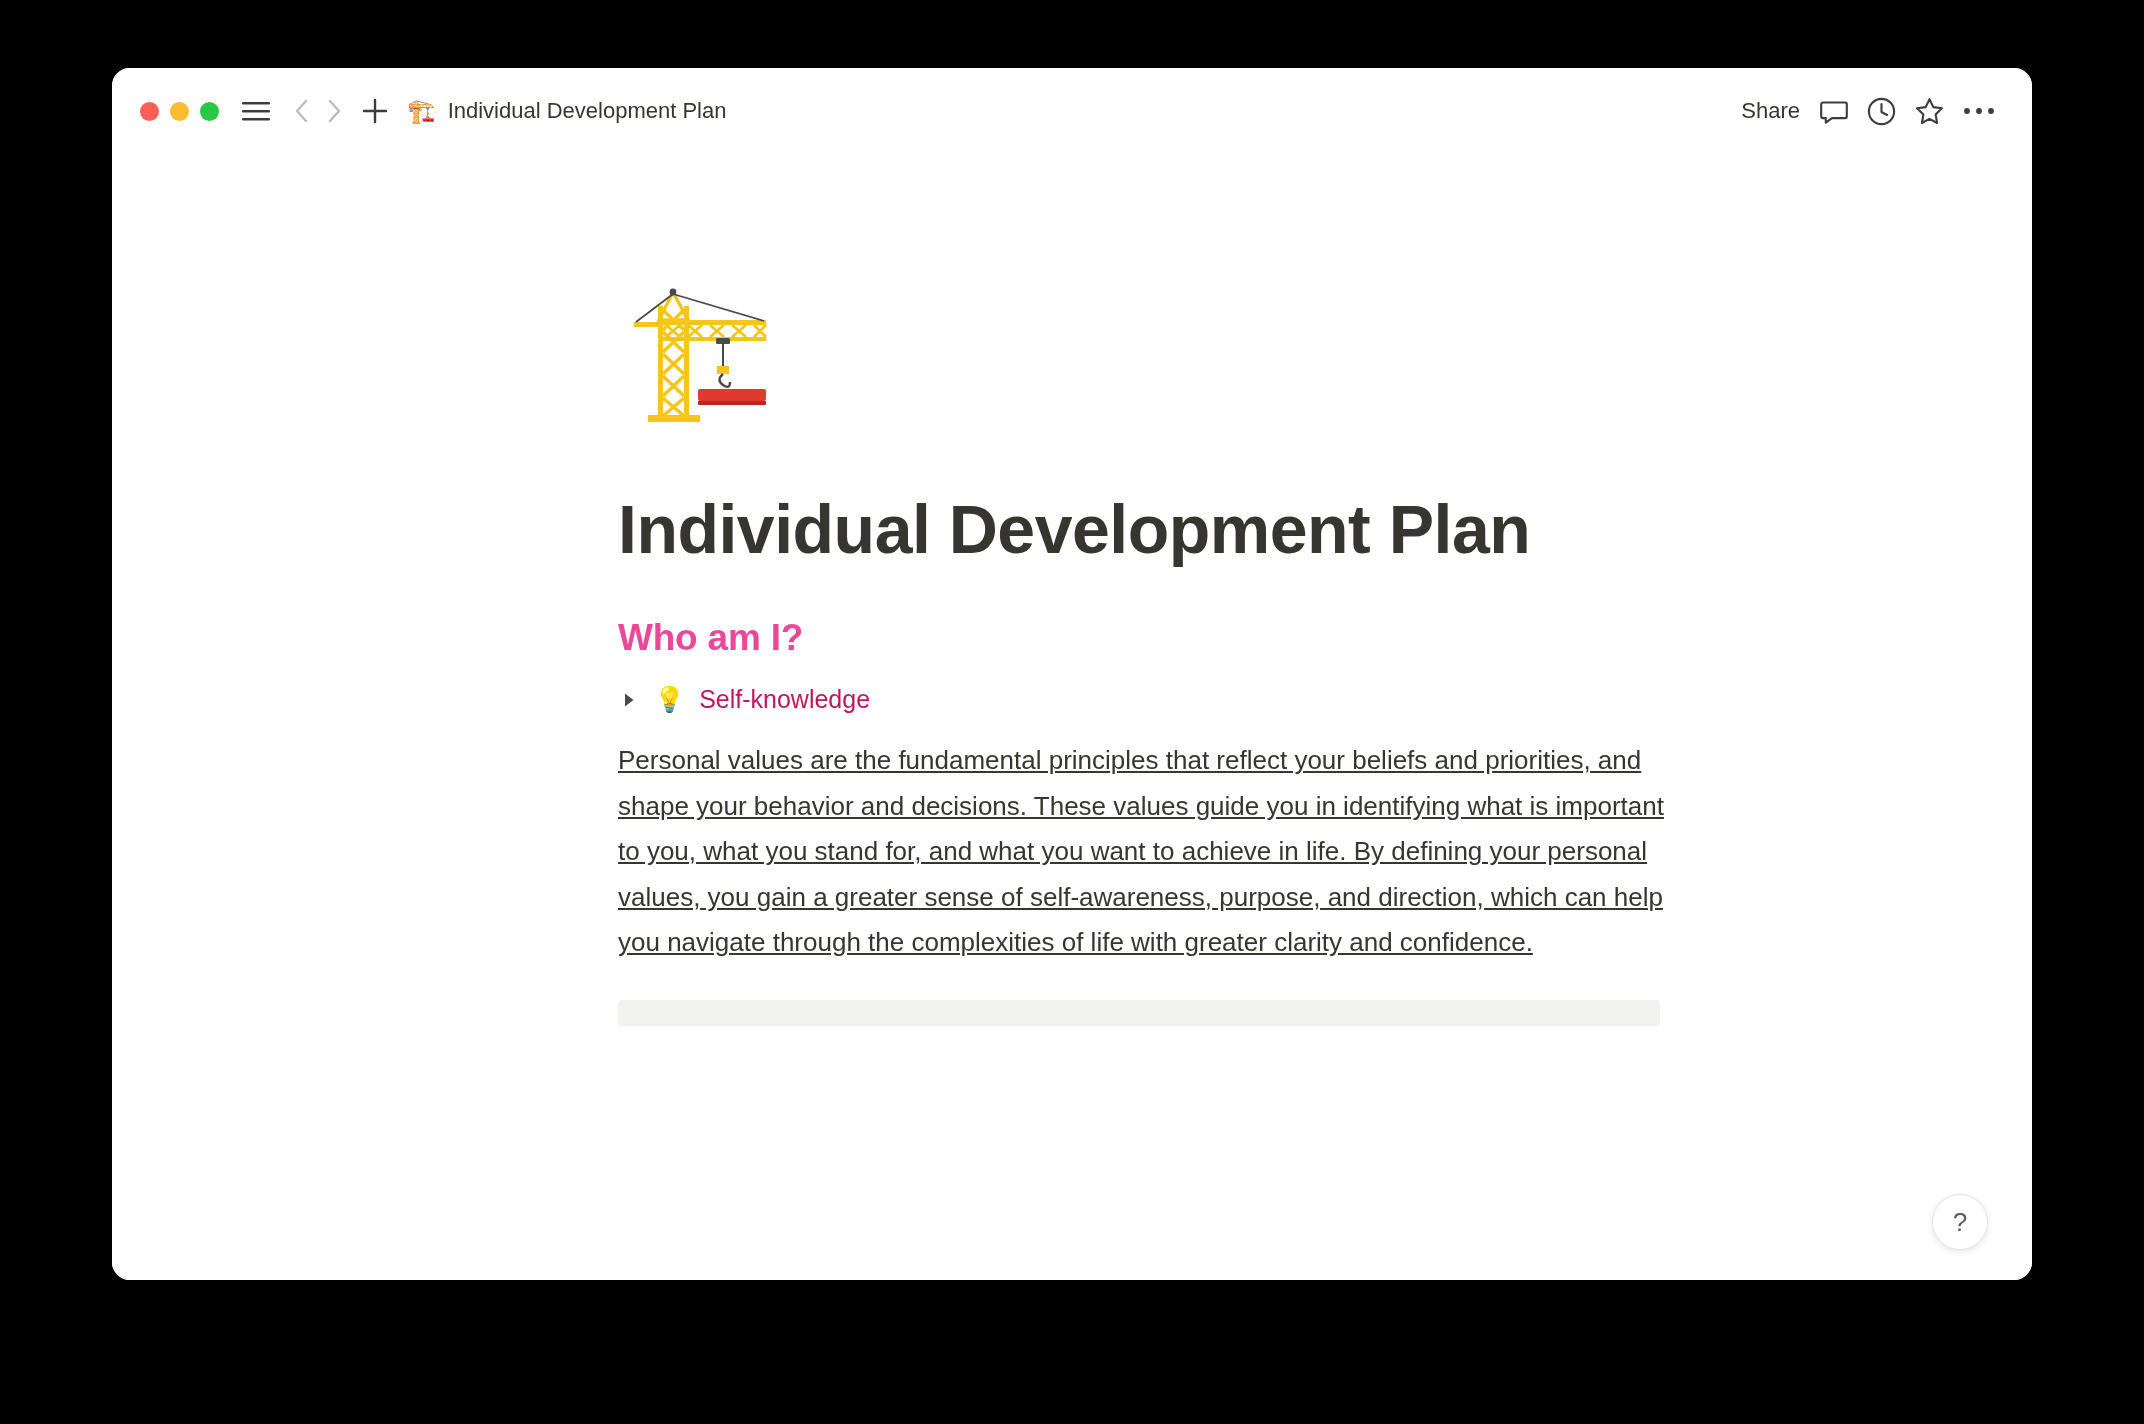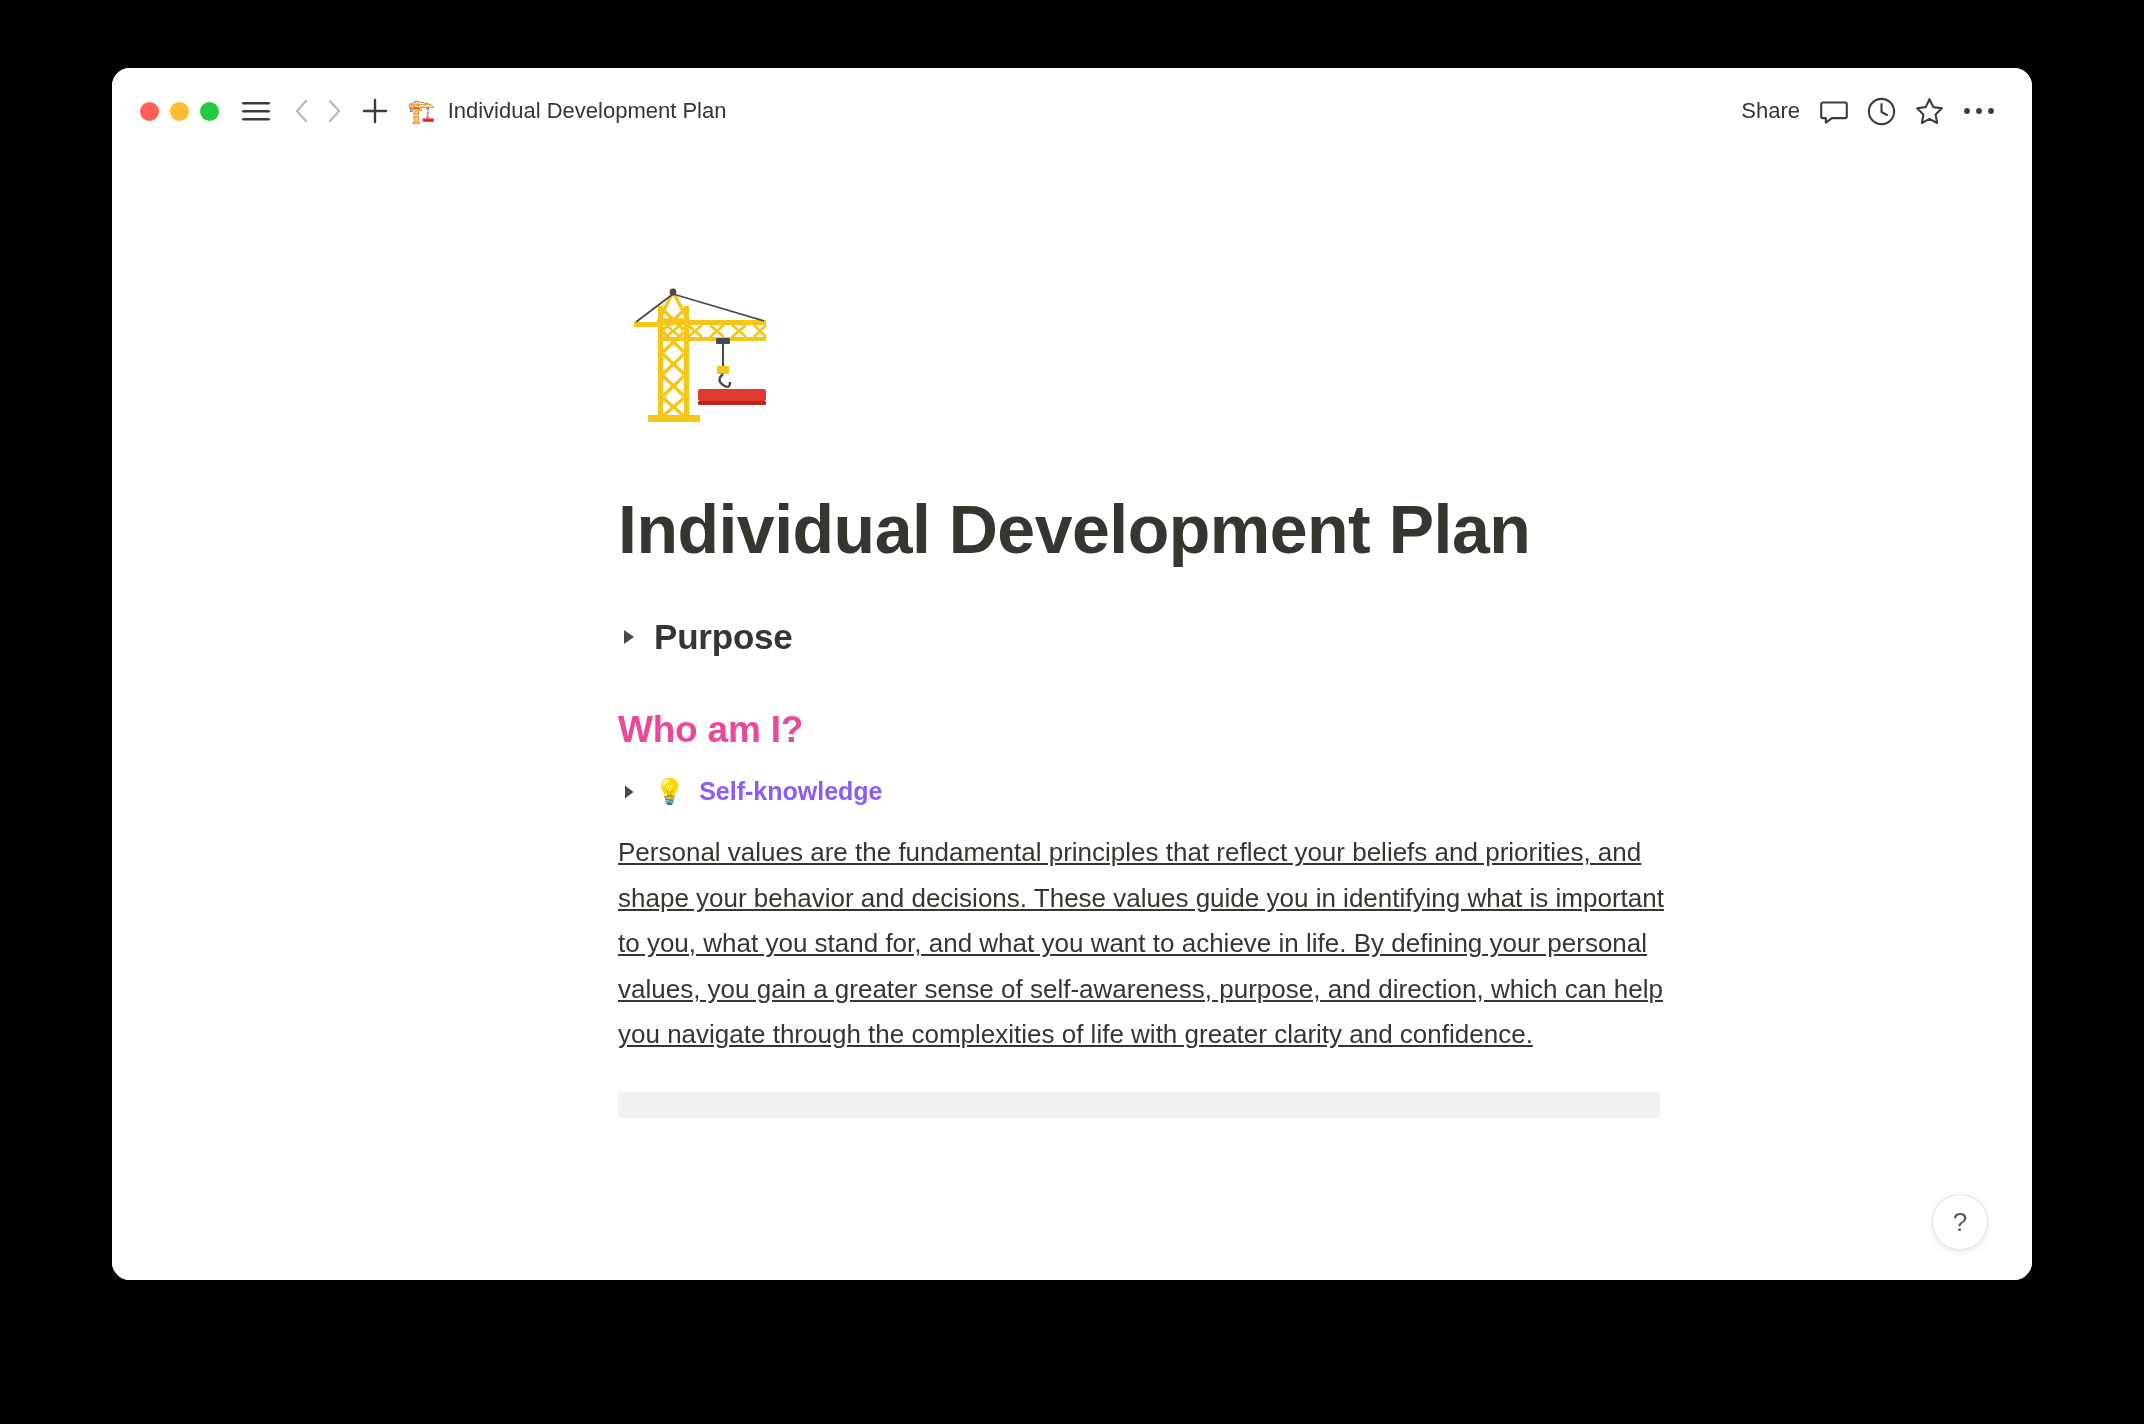--- a/index.html
+++ b/index.html
@@ -149,22 +149,22 @@
     font-size: 37px;
     font-weight: 700;
     color: #ec4899;
     letter-spacing: -0.2px;
   }
 
   #toggle-self { margin-top: 26px; }
   #toggle-self-emoji { font-size: 25px; line-height: 1; }
   #toggle-self-label {
     font-size: 25px;
-    font-weight: 700;
-    color: #8b5cf6;
+    font-weight: 400;
+    color: #be185d;
   }
 
   #paragraph-values {
     margin: 24px 0 0 256px;
     width: 1050px;
     font-size: 26px;
     line-height: 1.75;
     color: #37352f;
     text-decoration: underline;
   }
@@ -313,28 +313,20 @@
 
         <path d="M99 94 h12 v8 h-12 z" fill="#f5c518"></path>
         <path d="M105 102 q-7 6 0 11 q7 5 7 -3" fill="none" stroke="#4a4a4a" stroke-width="2.4"></path>
 
         <rect x="80" y="117" width="68" height="12" rx="2" fill="#e03a30"></rect>
         <rect x="80" y="129" width="68" height="4" rx="1" fill="#b5281f"></rect>
       </svg>
 
       <h1 id="page-title">Individual Development Plan</h1>
 
-      <div class="toggle-row" id="toggle-purpose">
-        <span class="toggle-arrow">
-          <svg width="16" height="18" viewBox="0 0 16 18" aria-hidden="true">
-            <path d="M3 2 L13 9 L3 16 Z" fill="currentColor"></path>
-          </svg>
-        </span>
-        <span id="toggle-purpose-label">Purpose</span>
-      </div>
 
       <h2 id="heading-who">Who am I?</h2>
 
       <div class="toggle-row" id="toggle-self">
         <span class="toggle-arrow">
           <svg width="14" height="16" viewBox="0 0 14 16" aria-hidden="true">
             <path d="M3 1.5 L11.5 8 L3 14.5 Z" fill="currentColor"></path>
           </svg>
         </span>
         <span id="toggle-self-emoji">💡</span>

